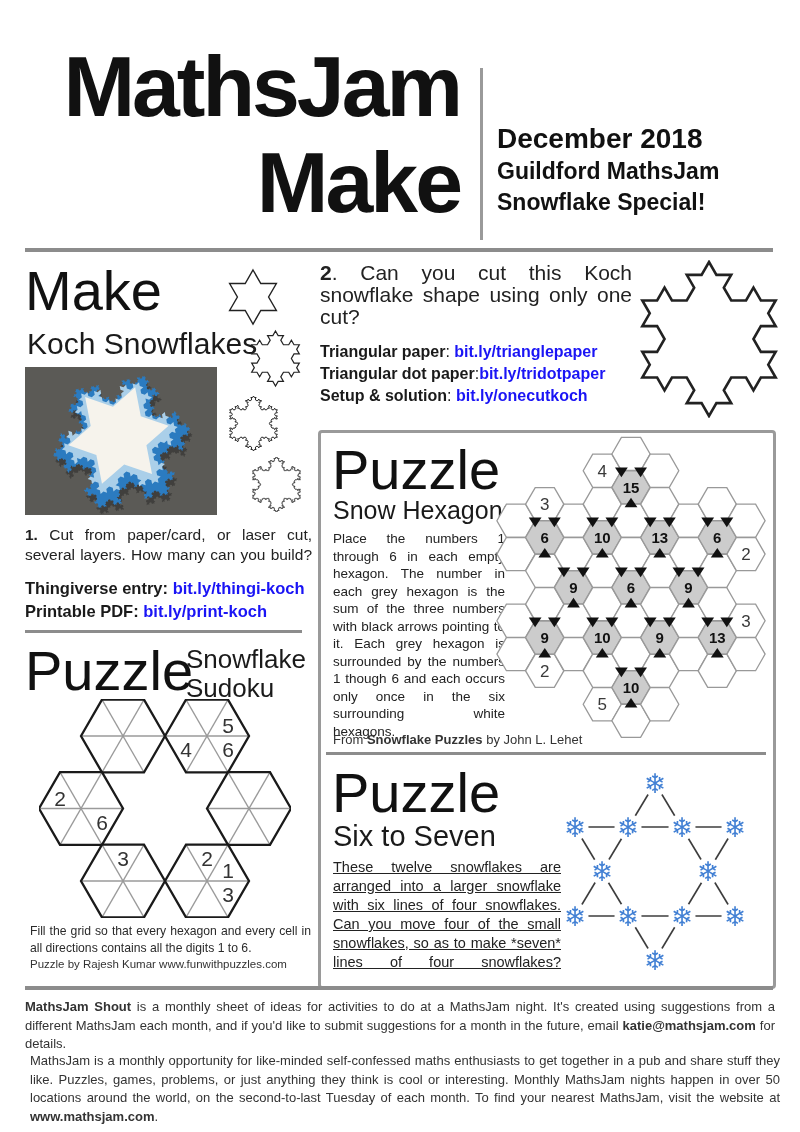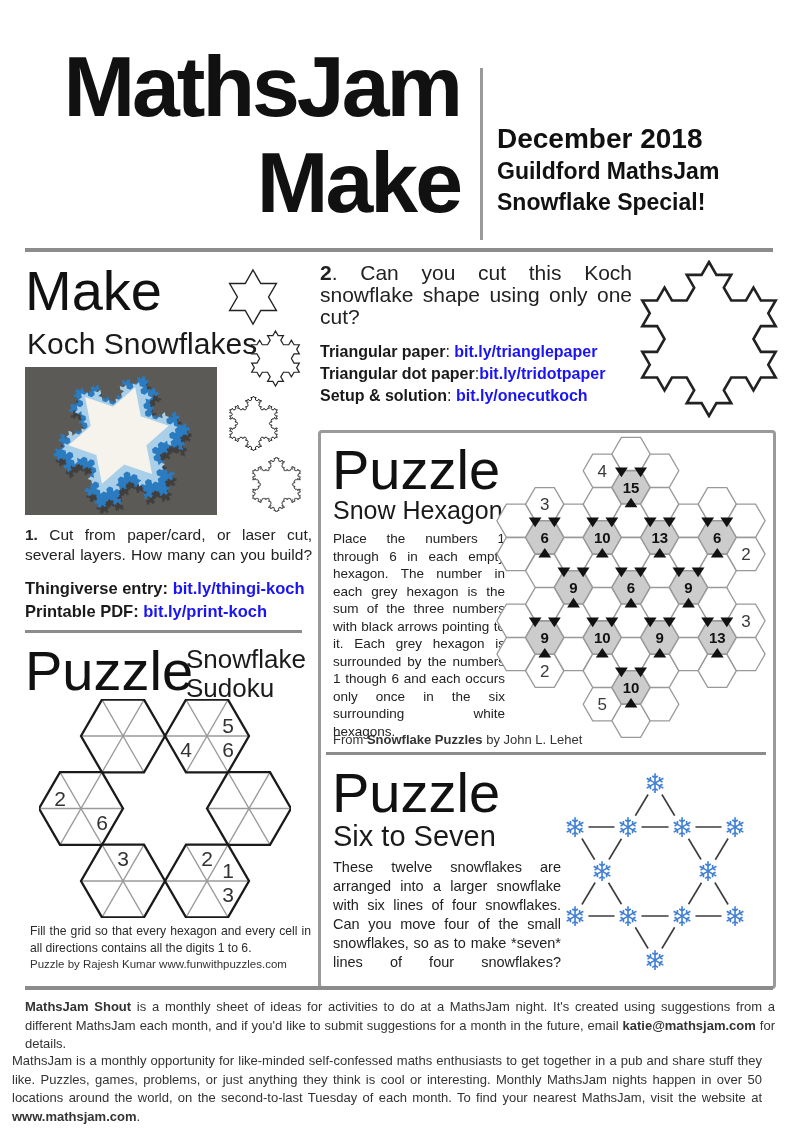--- a/index.html
+++ b/index.html
@@ -268,21 +268,21 @@
       <text x="167.75" y="211.00000000000003" text-anchor="middle" font-size="15" font-weight="bold" fill="#111" font-family="&quot;Liberation Sans&quot;,&quot;DejaVu Sans&quot;,sans-serif">9</text>
       <text x="196.5" y="160.9" text-anchor="middle" font-size="15" font-weight="bold" fill="#111" font-family="&quot;Liberation Sans&quot;,&quot;DejaVu Sans&quot;,sans-serif">9</text>
       <text x="225.25" y="110.95000000000002" text-anchor="middle" font-size="15" font-weight="bold" fill="#111" font-family="&quot;Liberation Sans&quot;,&quot;DejaVu Sans&quot;,sans-serif">6</text>
       <text x="225.25" y="211.00000000000003" text-anchor="middle" font-size="15" font-weight="bold" fill="#111" font-family="&quot;Liberation Sans&quot;,&quot;DejaVu Sans&quot;,sans-serif">13</text>
       <text x="254" y="128.05" text-anchor="middle" font-size="17" font-weight="normal" fill="#3a3a3a" font-family="&quot;Liberation Sans&quot;,&quot;DejaVu Sans&quot;,sans-serif">2</text>
       <text x="254" y="194.75" text-anchor="middle" font-size="17" font-weight="normal" fill="#3a3a3a" font-family="&quot;Liberation Sans&quot;,&quot;DejaVu Sans&quot;,sans-serif">3</text>
     </svg>
 
   <div class="abs sec-title" style="left:332px;top:760px;">Puzzle</div>
   <div class="abs" style="left:333px;top:820px;font-size:29px;">Six to Seven</div>
-  <div class="abs body-just" style="left:333px;top:858px;width:228px;font-size:14.5px;line-height:19px;text-align-last:justify;">These twelve snowflakes are arranged into a larger snowflake with six lines of four snowflakes. Can you move four of the small snowflakes, so as to make *seven* lines of four snowflakes?</div>
+  <div class="abs body-just" style="left:333px;top:858px;width:228px;font-size:14.5px;line-height:19px;text-align-last:justify;text-decoration:underline;">These twelve snowflakes are arranged into a larger snowflake with six lines of four snowflakes. Can you move four of the small snowflakes, so as to make *seven* lines of four snowflakes?</div>
 
   <svg class="abs" id="star-svg" style="left:538px;top:765px;" width="234" height="212">
       <line x1="37" y1="62" x2="197" y2="62" stroke="#3c3c3c" stroke-width="1.6"></line>
       <line x1="37" y1="151" x2="197" y2="151" stroke="#3c3c3c" stroke-width="1.6"></line>
       <line x1="117" y1="18" x2="37" y2="151" stroke="#3c3c3c" stroke-width="1.6"></line>
       <line x1="117" y1="18" x2="197" y2="151" stroke="#3c3c3c" stroke-width="1.6"></line>
       <line x1="37" y1="62" x2="117" y2="195" stroke="#3c3c3c" stroke-width="1.6"></line>
       <line x1="197" y1="62" x2="117" y2="195" stroke="#3c3c3c" stroke-width="1.6"></line>
       <circle cx="117" cy="18" r="13.5" fill="#ffffff"></circle>
       <text x="117" y="27.5" text-anchor="middle" font-size="27" font-weight="normal" fill="#4280d4" font-family="&quot;DejaVu Sans&quot;,sans-serif">❄</text>
@@ -309,17 +309,17 @@
       <circle cx="117" cy="195" r="13.5" fill="#ffffff"></circle>
       <text x="117" y="204.5" text-anchor="middle" font-size="27" font-weight="normal" fill="#4280d4" font-family="&quot;DejaVu Sans&quot;,sans-serif">❄</text>
     </svg>
 
   <div class="abs rule" style="left:25px;top:986px;width:748px;height:4px;"></div>
 
   <div class="abs footer-p" style="left:25px;top:998px;width:750px;">
     <span class="b">MathsJam Shout</span><span> is a monthly sheet of ideas for activities to do at a MathsJam night. It's created using suggestions from a different MathsJam each month, and if you'd like to submit suggestions for a month in the future, email </span><span class="b">katie@mathsjam.com</span><span> for details.</span>
   </div>
 
-  <div class="abs footer-p" style="left:12px;top:1052px;width:750px;">
+  <div class="abs footer-p" style="left:30px;top:1052px;width:750px;">
     <span>MathsJam is a monthly opportunity for like-minded self-confessed maths enthusiasts to get together in a pub and share stuff they like. Puzzles, games, problems, or just anything they think is cool or interesting. Monthly MathsJam nights happen in over 50 locations around the world, on the second-to-last Tuesday of each month. To find your nearest MathsJam, visit the website at </span><span class="b">www.mathsjam.com</span><span>.</span>
   </div>
 
 </div>
 
 </body></html>

